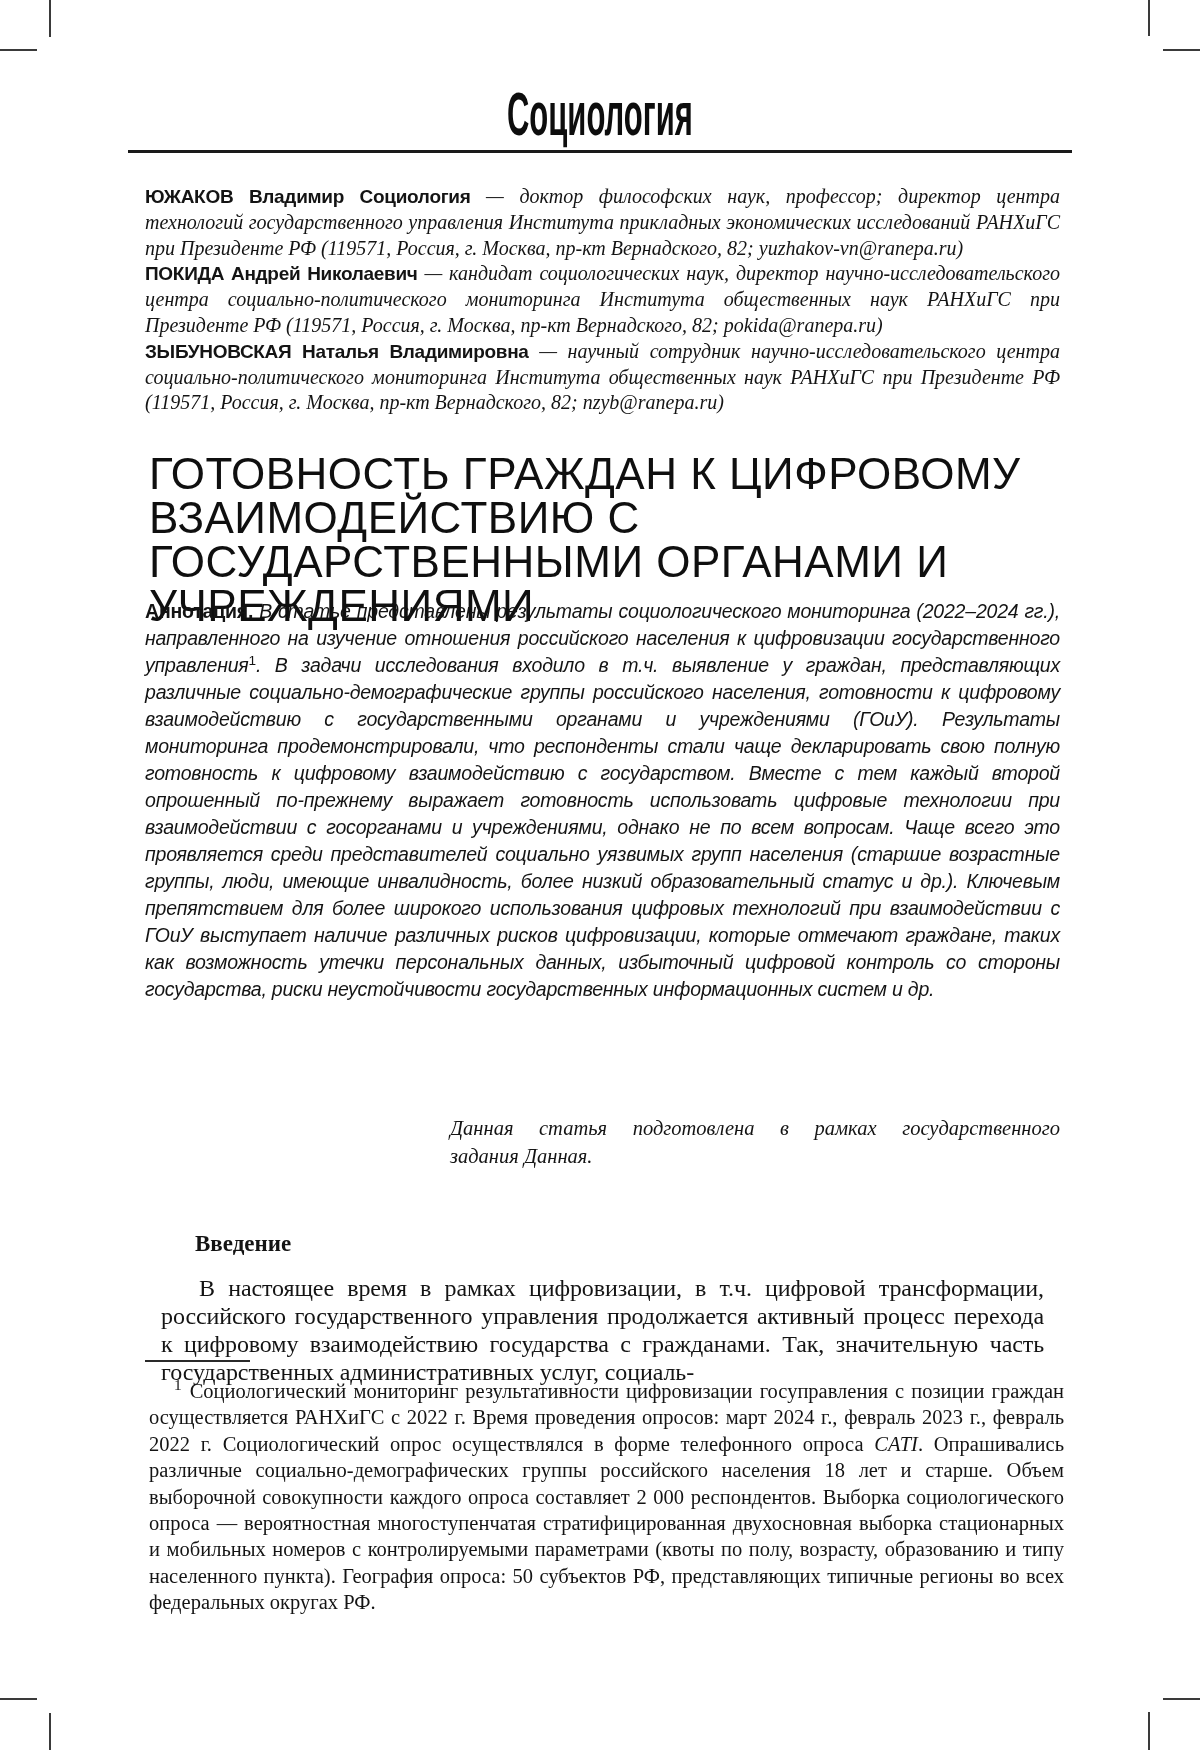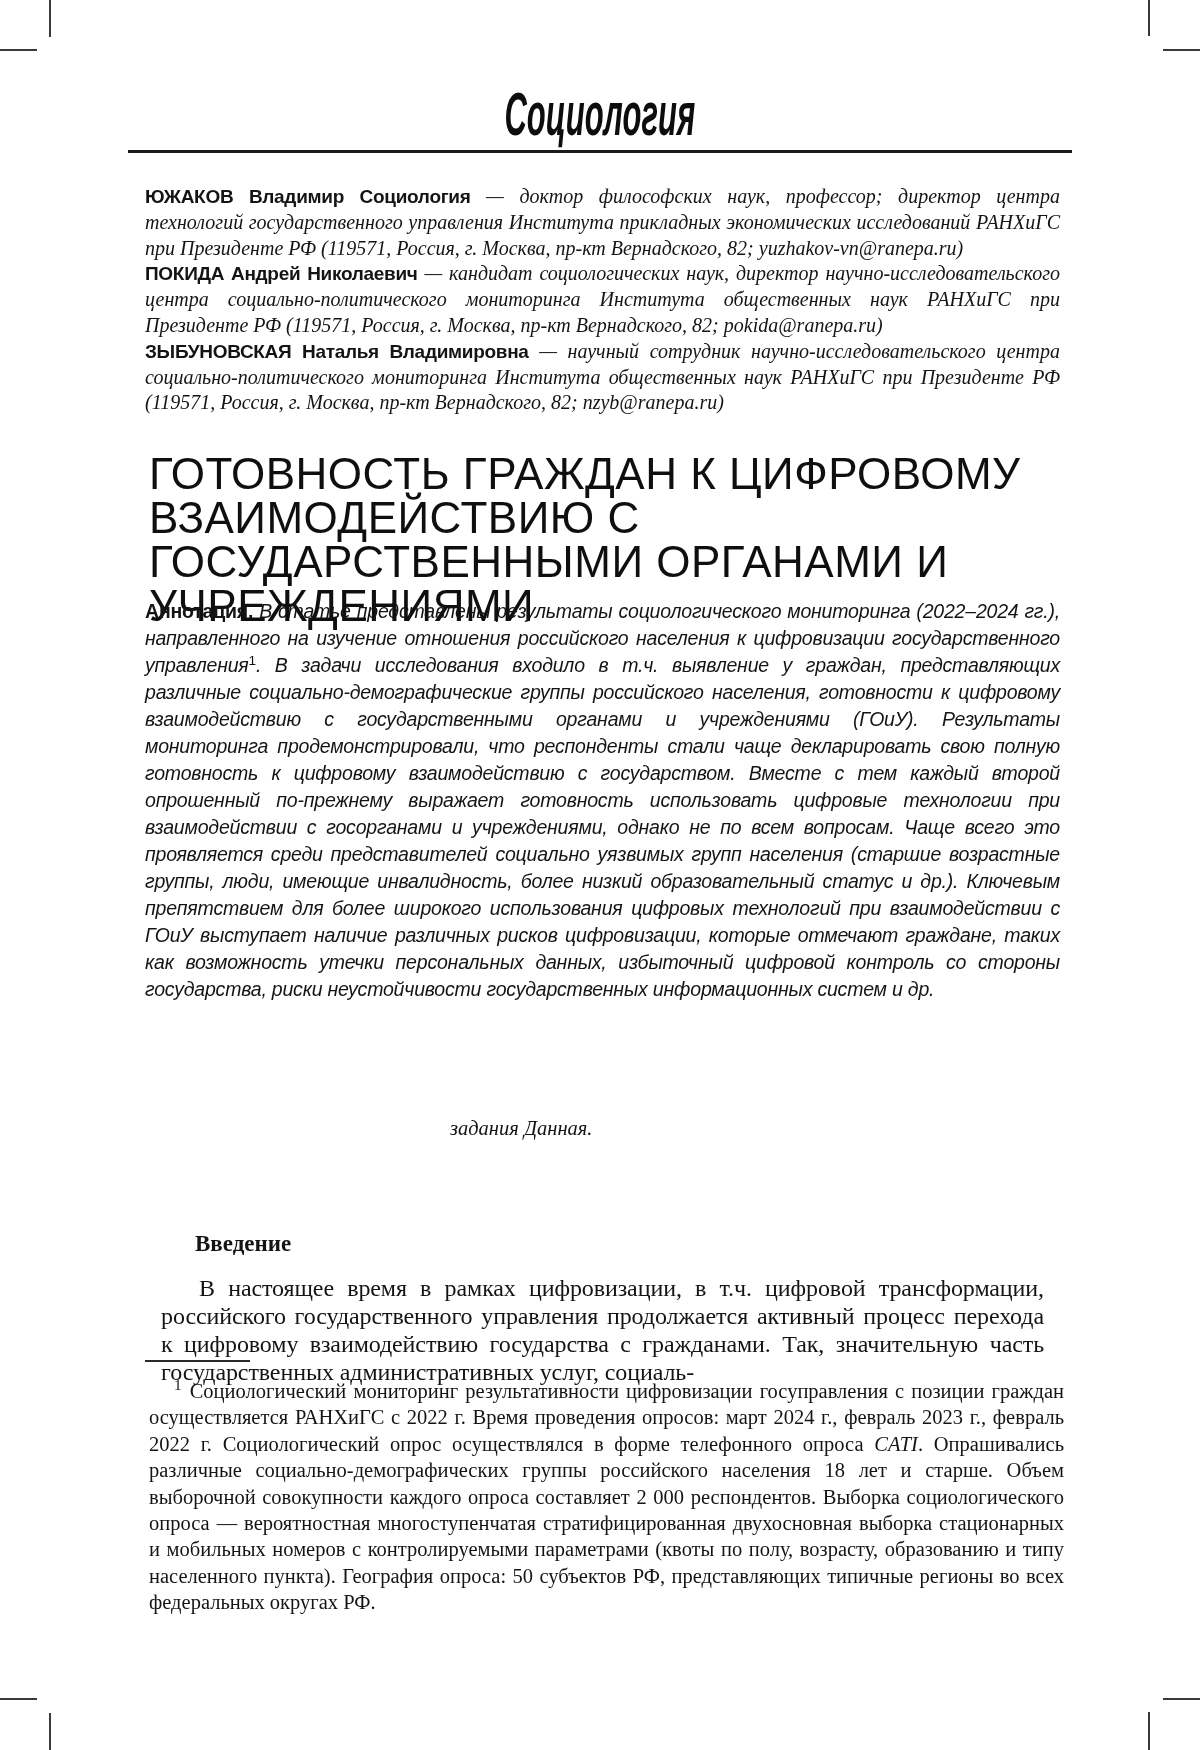--- a/index.html
+++ b/index.html
@@ -18,21 +18,21 @@
   .cm-tr-v{left:1148px;top:0;width:2px;height:36px;}
   .cm-tr-h{right:0;top:49px;width:37px;height:2px;}
   .cm-bl-v{left:49px;bottom:0;width:2px;height:37px;}
   .cm-bl-h{left:0;top:1698px;width:37px;height:2px;}
   .cm-br-v{left:1148px;bottom:0;width:2px;height:38px;}
   .cm-br-h{right:0;top:1698px;width:37px;height:2px;}
 
   
   .section-header{
     position:absolute;left:0;top:84px;width:1200px;
-    text-align:center;line-height:60px;font-style:italic;
+    text-align:center;line-height:60px;
   }
   .section-header .condensed{
     display:inline-block;
     font-family:"Liberation Sans", sans-serif;
     font-weight:700;
     font-size:62px;
     letter-spacing:0px;
     transform:scaleX(0.5);
     transform-origin:center center;
     color:#0d0d0d;
@@ -168,20 +168,21 @@
       <p class="author"><span class="author-name">ЗЫБУНОВСКАЯ Наталья Владимировна</span><span class="author-info"> — научный сотрудник научно-исследовательского центра социально-политического мониторинга Института общественных наук РАНХиГС при Президенте РФ (119571, Россия, г. Москва, пр-кт Вернадского, 82; nzyb@ranepa.ru)</span></p>
     </div>
 
     <h1 class="title">ГОТОВНОСТЬ ГРАЖДАН К ЦИФРОВОМУ ВЗАИМОДЕЙСТВИЮ С ГОСУДАРСТВЕННЫМИ ОРГАНАМИ И УЧРЕЖДЕНИЯМИ</h1>
 
     <div class="abstract-block">
       <p class="abstract"><span class="ab-label">Аннотация.</span><span class="ab-text">В статье представлены результаты социологического мониторинга (2022–2024 гг.), направленного на изучение отношения российского населения к цифровизации государственного управления</span><sup>1</sup><span class="ab-text">. В задачи исследования входило в т.ч. выявление у граждан, представляющих различные социально-демографические группы российского населения, готовности к цифровому взаимодействию с государственными органами и учреждениями (ГОиУ). Результаты мониторинга продемонстрировали, что респонденты стали чаще декларировать свою полную готовность к цифровому взаимодействию с государством. Вместе с тем каждый второй опрошенный по-прежнему выражает готовность использовать цифровые технологии при взаимодействии с госорганами и учреждениями, однако не по всем вопросам. Чаще всего это проявляется среди представителей социально уязвимых групп населения (старшие возрастные группы, люди, имеющие инвалидность, более низкий образовательный статус и др.). Ключевым препятствием для более широкого использования цифровых технологий при взаимодействии с ГОиУ выступает наличие различных рисков цифровизации, которые отмечают граждане, таких как возможность утечки персональных данных, избыточный цифровой контроль со стороны государства, риски неустойчивости государственных информационных систем и др.</span></p>
     </div>
 
     <div class="funding-note">
+      <div class="fn-line1">Данная статья подготовлена в рамках государственного</div>
       <div class="fn-line2">задания Данная.</div>
     </div>
 
     <div class="intro">
       <p class="intro-heading">Введение</p>
       <p class="intro-par">В настоящее время в рамках цифровизации, в т.ч. цифровой трансформации, российского государственного управления продолжается активный процесс перехода к цифровому взаимодействию государства с гражданами. Так, значительную часть государственных административных услуг, социаль-</p>
     </div>
 
     <div class="footnote-rule"></div>
     <p class="footnote"><sup class="fn-marker">1</sup><span>Социологический мониторинг результативности цифровизации госуправления с позиции граждан осуществляется РАНХиГС с 2022 г. Время проведения опросов: март 2024 г., февраль 2023 г., февраль 2022 г. Социологический опрос осуществлялся в форме телефонного опроса </span><i>CATI</i><span>. Опрашивались различные социально-демографических группы российского населения 18 лет и старше. Объем выборочной совокупности каждого опроса составляет 2 000 респондентов. Выборка социологического опроса — вероятностная многоступенчатая стратифицированная двухосновная выборка стационарных и мобильных номеров с контролируемыми параметрами (квоты по полу, возрасту, образованию и типу населенного пункта). География опроса: 50 субъектов РФ, представляющих типичные регионы во всех федеральных округах РФ.</span></p>

